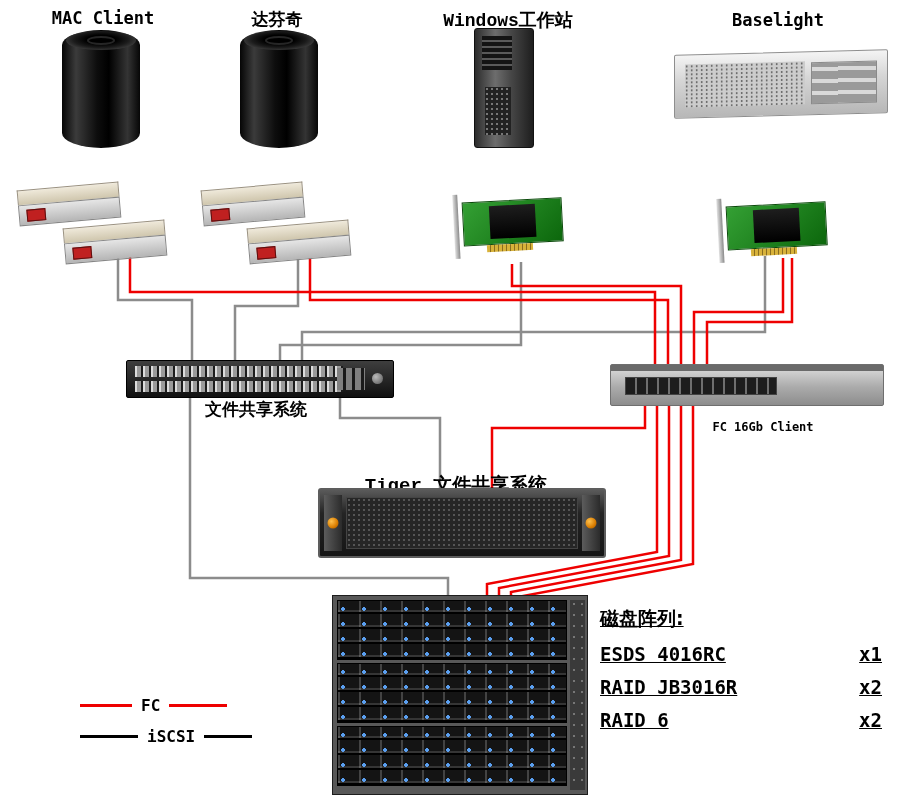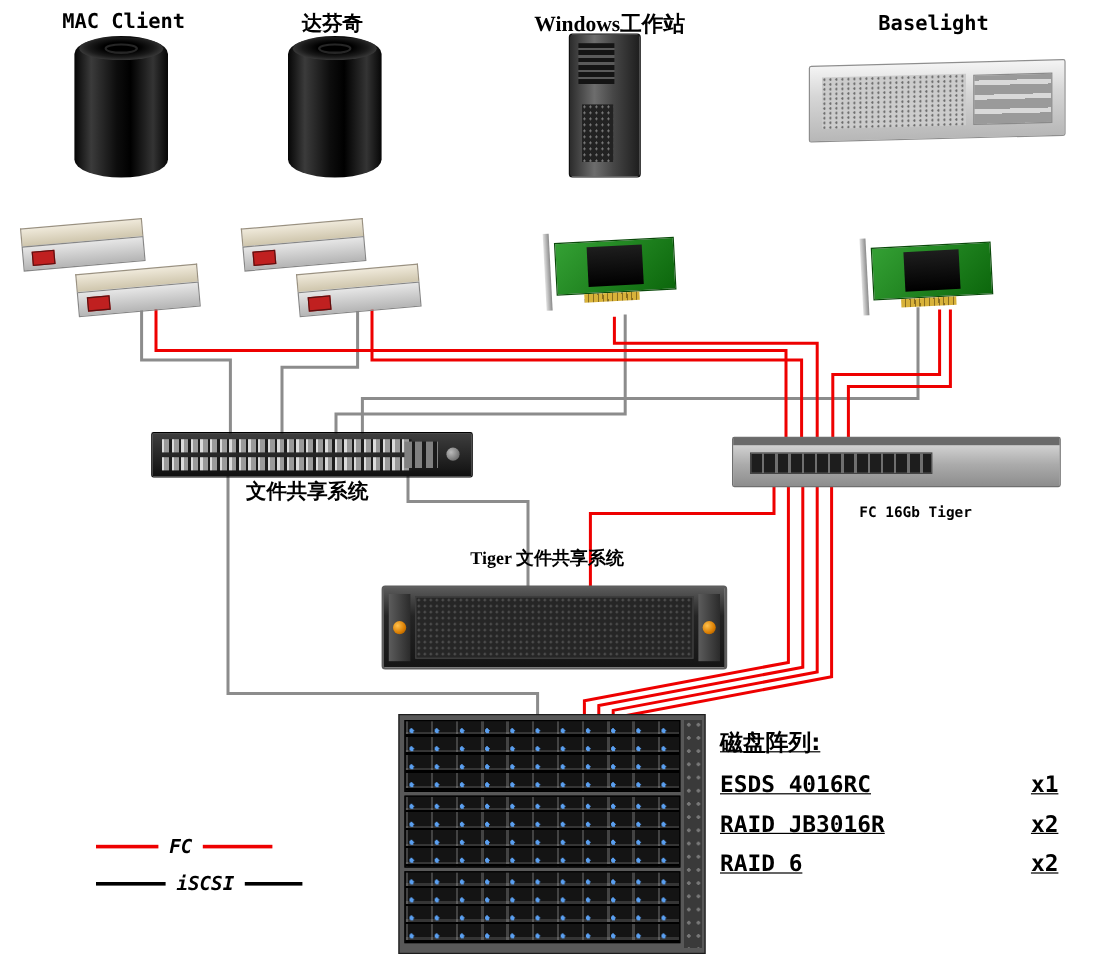--- a/index.html
+++ b/index.html
@@ -1,21 +1,21 @@
 <!DOCTYPE html>
 <html><head>
 <meta charset="utf-8">
 <style>
   html,body{margin:0;padding:0;background:#fff;}
   .stage{position:relative;width:911px;height:805px;background:#fff;overflow:hidden;
          font-family:"DejaVu Sans",sans-serif;}
   .label{position:absolute;transform:translateX(-50%);white-space:nowrap;
          font-weight:bold;color:#000;}
   .label.mono{font-family:"DejaVu Sans Mono","Liberation Mono",monospace;}
-  .label.cjk{font-family:Liberation Serif, serif;}
+  .label.cjk{font-family:Liberation Mono, monospace;}
 
   
   svg.wires{position:absolute;left:0;top:0;z-index:1;}
   .device{z-index:2;}
 
   
   .macpro{position:absolute;width:78px;height:118px;border-radius:39px/15px;
     background:linear-gradient(90deg,#050505,#3b3b3b 18%,#0d0d0d 45%,#000 60%,#343434 84%,#060606);}
   .macpro::before{content:"";position:absolute;left:4px;right:4px;top:1px;height:19px;border-radius:50%;
     background:radial-gradient(ellipse at 50% 45%,#000 30%,#1b1b1b 55%,#414141 78%,#101010 100%);}
@@ -100,21 +100,21 @@
   .spec-row{display:flex;justify-content:space-between;margin-top:11px;
     font-family:"DejaVu Sans Mono","Liberation Mono",monospace;font-weight:bold;font-size:19px;}
 
   
   .legend{position:absolute;}
   .legend-row{display:flex;align-items:center;height:31px;
     font-family:"DejaVu Sans Mono","Liberation Mono",monospace;font-weight:bold;font-size:16px;}
   .seg{height:3px;display:inline-block;}
   .seg.fc{background:#ee0000;}
   .seg.iscsi{background:#000;}
-  .legend-row .txt{margin:16px 9px;font-style:italic;}
+  .legend-row .txt{margin:16px 9px;}
 </style>
 </head>
 <body>
 
 <div class="stage">
 
   <svg class="wires" width="911" height="805" viewBox="0 0 911 805">
     <g fill="none" stroke="#8c8c8c" stroke-width="2.5">
       <polyline points="118,252 118,300 192,300 192,362"></polyline>
       <polyline points="298,252 298,306 235,306 235,362"></polyline>
@@ -198,23 +198,23 @@
     <div class="port-strip" style="top:5px"></div>
     <div class="port-strip" style="top:20px"></div>
     <div class="gsw-extra"></div>
     <div class="gsw-dot"></div>
   </div>
   <div class="label cjk device" style="left:256px;top:398px;font-size:17px">文件共享系统</div>
 
   <div class="fcswitch device" style="left:610px;top:364px">
     <div class="fc-ports"></div>
   </div>
-  <div class="label mono device" style="left:763px;top:420px;font-size:12px">FC 16Gb Tiger</div>
-
-  <div class="label cjk device" style="left:456px;top:456px;font-size:15px">Tiger 文件共享系统</div>
+  <div class="label mono device" style="left:763px;top:420px;font-size:12px">FC 16Gb Client</div>
+
+  <div class="label cjk device" style="left:456px;top:472px;font-size:19px">Tiger 文件共享系统</div>
   <div class="tiger device" style="left:318px;top:488px">
     <div class="ear" style="left:4px">
       <div class="screw"></div>
     </div>
     <div class="mesh"></div>
     <div class="ear" style="right:4px">
       <div class="screw"></div>
     </div>
   </div>
 

